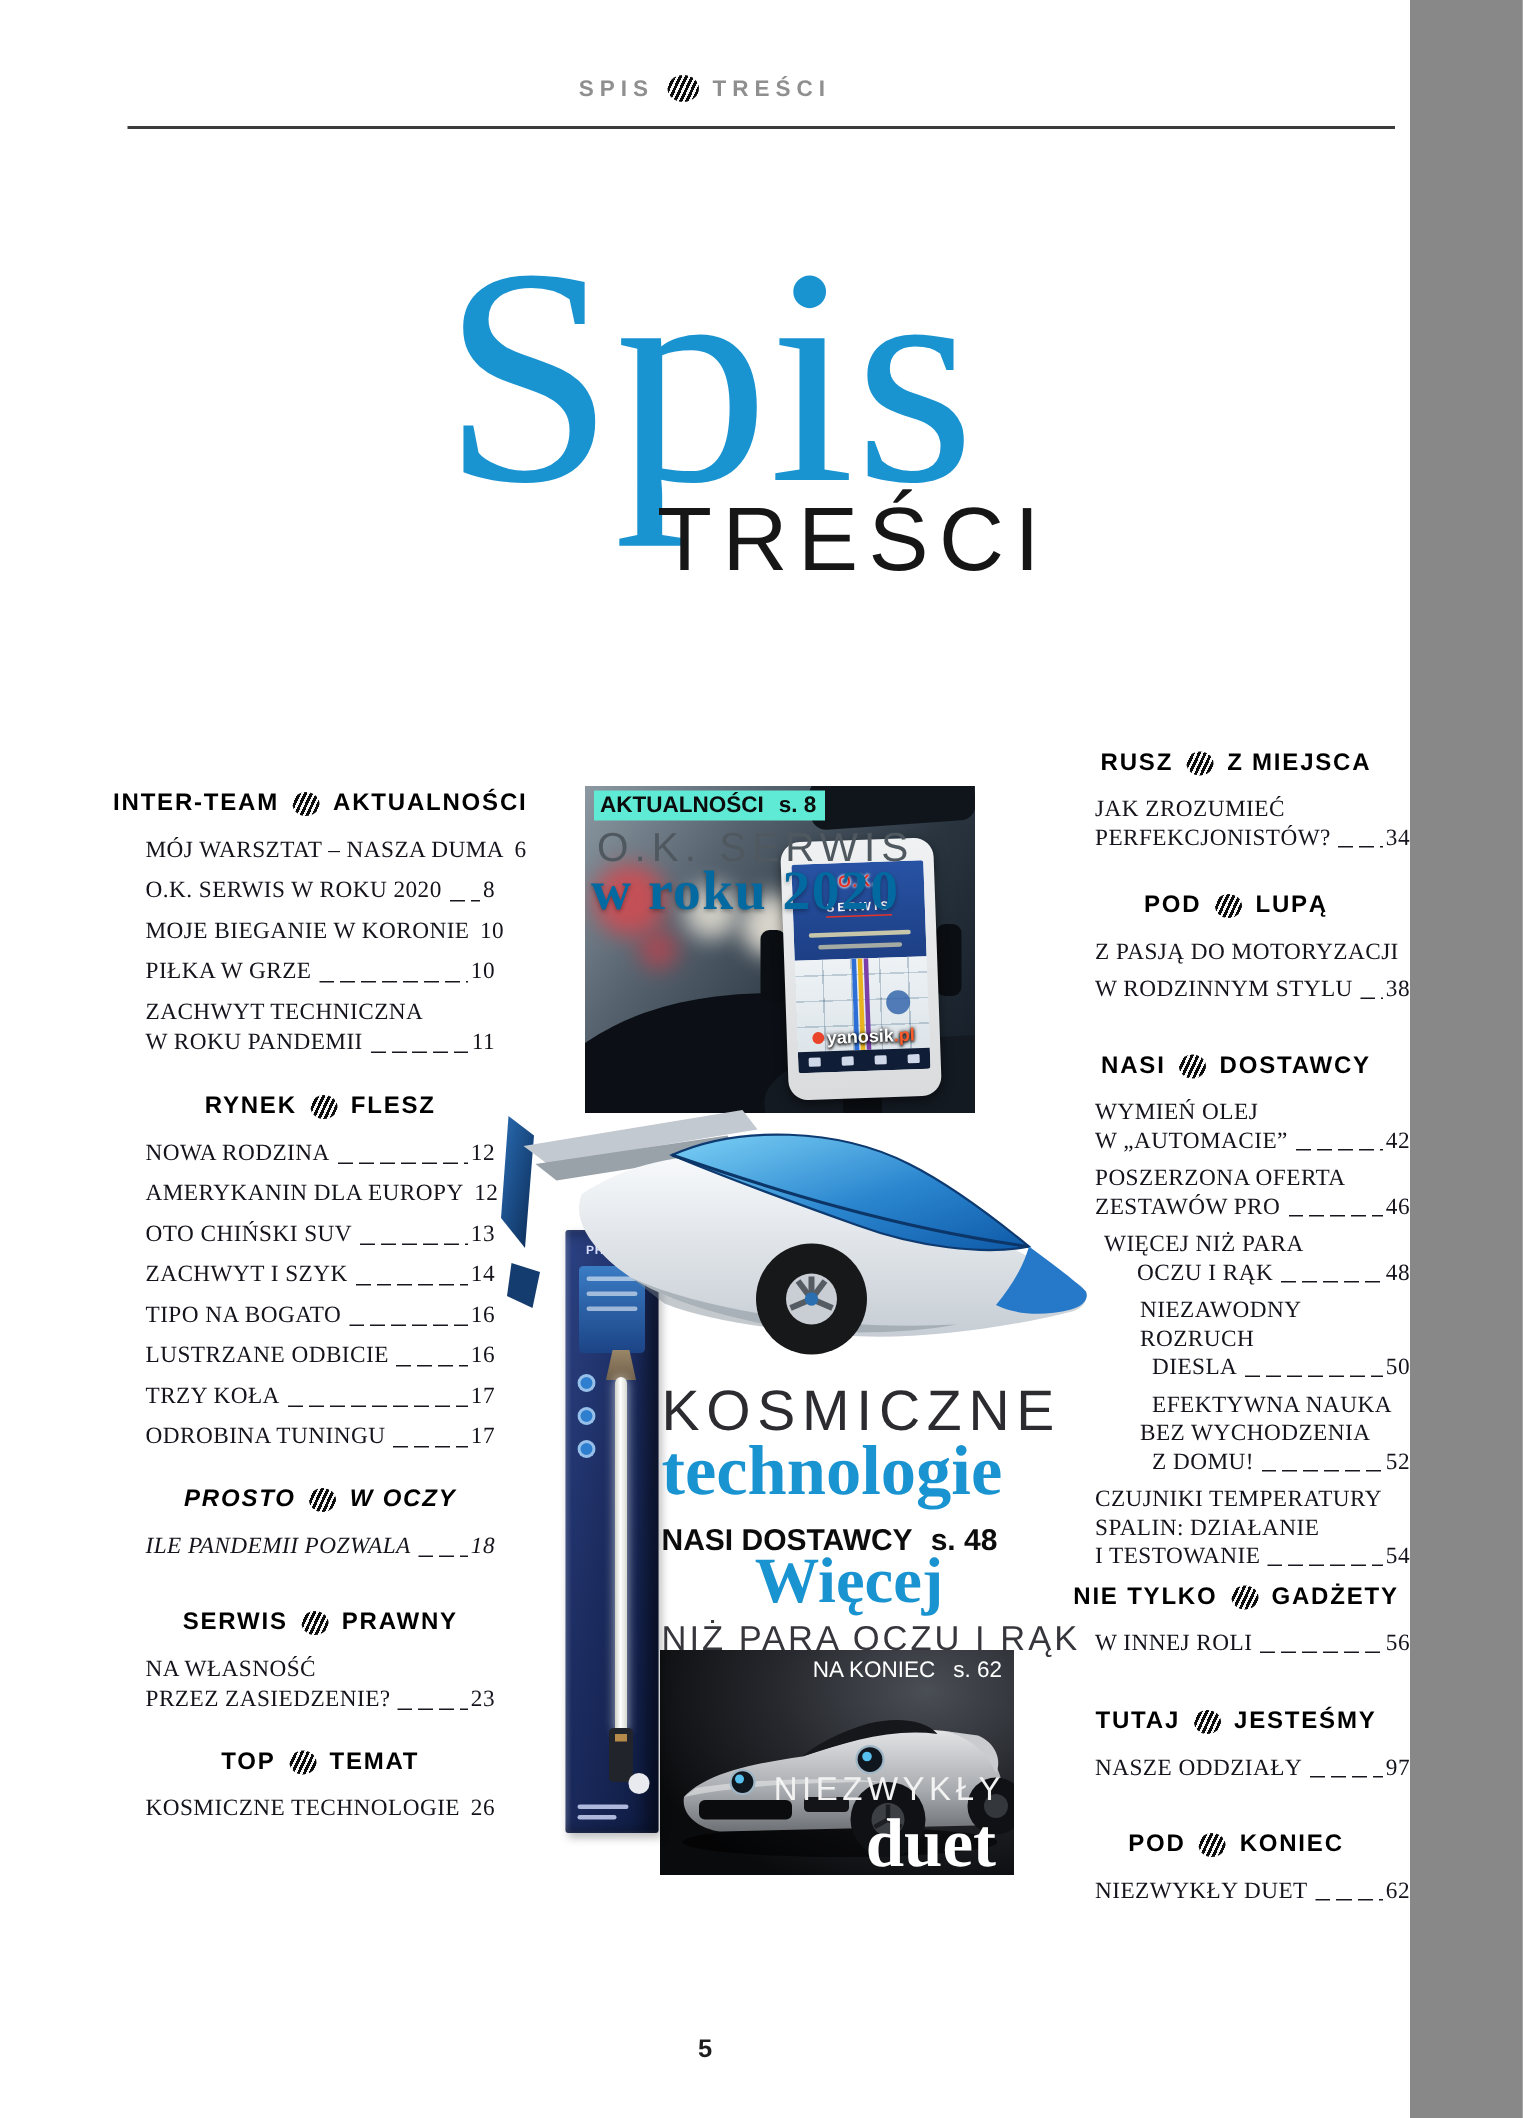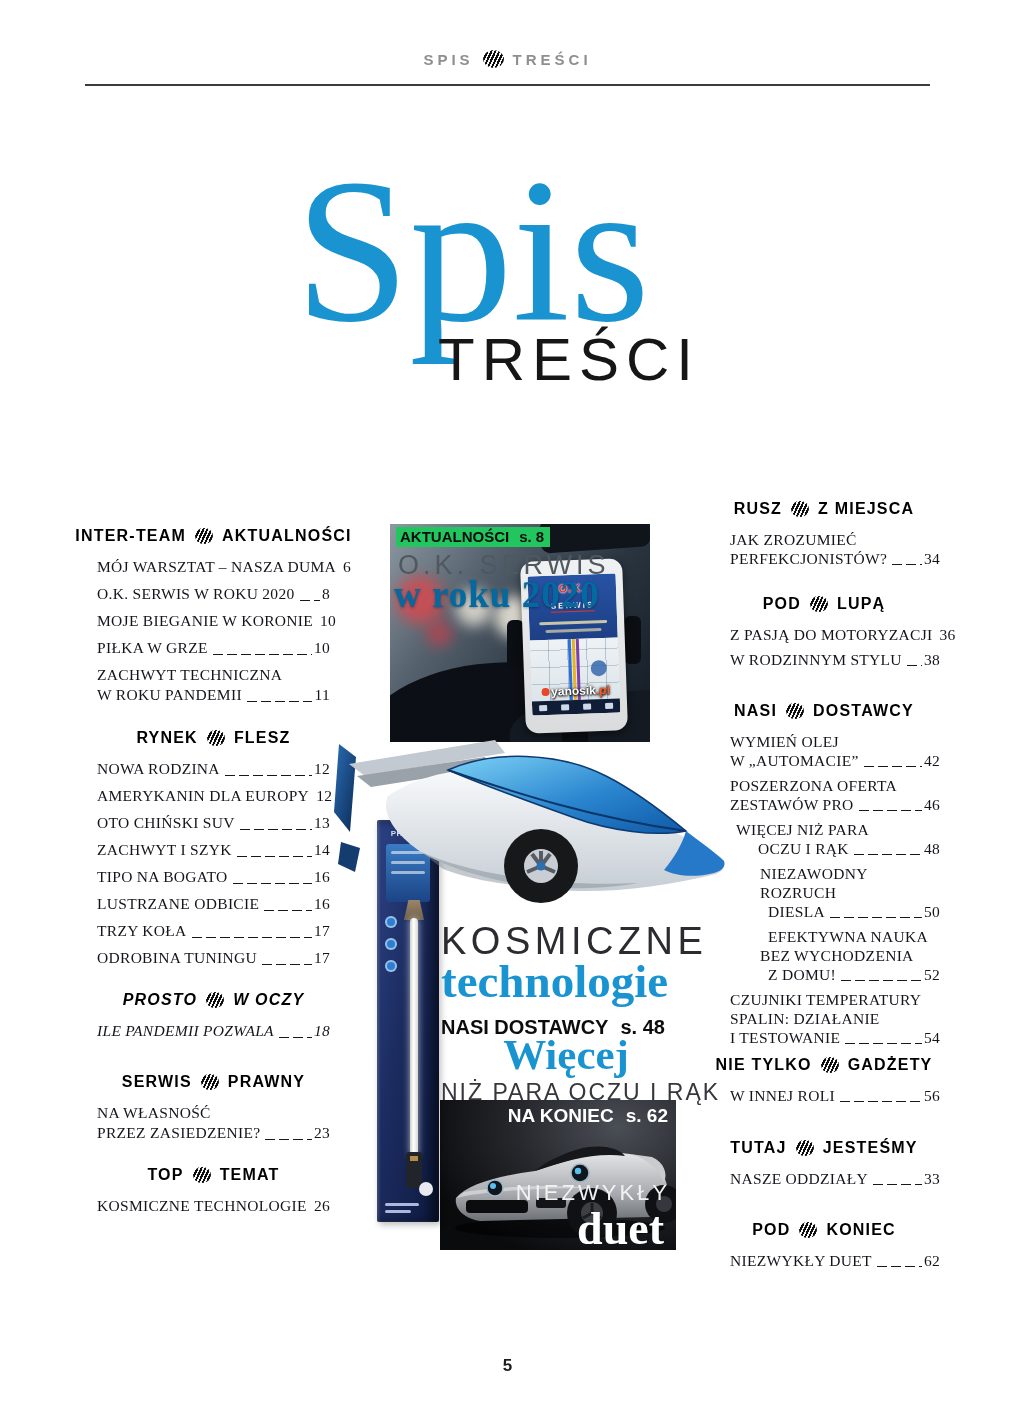--- a/index.html
+++ b/index.html
@@ -1,16 +1,16 @@
 <!DOCTYPE html>
 <html><head>
 <meta charset="utf-8">
 <style>
   html,body{margin:0;padding:0;background:#888;}
-  #page{position:relative;width:1015px;height:1412px;background:#ffffff;overflow:hidden;
+  #page{position:relative;width:940px;height:1412px;background:#ffffff;overflow:hidden;
         font-family:"Liberation Serif",serif;}
 
   
   #top-header{position:absolute;top:50px;left:0;width:100%;display:flex;justify-content:center;
               align-items:center;font-family:"Liberation Sans",sans-serif;font-weight:bold;
               font-size:15px;color:#8f8f8f;letter-spacing:4px;}
   #top-rule{position:absolute;top:84px;left:85px;width:845px;height:2px;background:#3c3c3c;}
 
   .logo-icon{display:inline-block;width:18px;height:16px;border-radius:50%;
              background:repeating-linear-gradient(115deg,#0d0d0d 0 2px,#f7f7f7 2px 3.6px);
@@ -75,21 +75,21 @@
            text-shadow:0 1px 2px #000,0 0 3px #000;}
   #yanosik .dot{display:inline-block;width:8px;height:8px;border-radius:50%;background:#e8452a;margin-right:2px;}
   #yanosik .pl{color:#ff5a2a;}
   #phone .scr-bar{position:absolute;left:0;right:0;bottom:0;height:14px;background:#101d36;
                   display:flex;justify-content:space-around;align-items:center;}
   #phone .scr-bar i{width:8px;height:6px;background:#cfd8e8;border-radius:1px;}
   .claw{position:absolute;width:17px;height:48px;background:#0b0e12;border-radius:6px;}
   #claw-l{left:117px;top:96px;}
   #claw-r{left:234px;top:92px;}
   #claw-b{left:172px;top:204px;width:26px;height:16px;background:#0b0e12;position:absolute;border-radius:4px;}
-  #news-chip{position:absolute;left:396px;top:527px;background:#22c55e;padding:1px 6px 2px 4px;z-index:6;
+  #news-chip{position:absolute;left:396px;top:527px;background:#5eead4;padding:1px 6px 2px 4px;z-index:6;
              font-family:"Liberation Sans",sans-serif;font-weight:bold;font-size:15px;color:#0c0c0c;white-space:nowrap;}
   #news-chip .ref{margin-left:10px;}
   #news-line1{position:absolute;left:398px;top:550px;z-index:6;font-family:"Liberation Sans",sans-serif;
               font-size:27px;color:#50585f;letter-spacing:4px;white-space:nowrap;}
   #news-line2{position:absolute;left:394px;top:573px;z-index:6;font-family:"Liberation Serif",serif;
               font-weight:bold;font-size:37px;color:#0369a1;letter-spacing:1px;white-space:nowrap;
               text-shadow:0 1px 3px rgba(0,0,0,.35);}
 
   
   #flying-car{position:absolute;left:333px;top:724px;width:402px;height:190px;z-index:3;}
@@ -123,22 +123,22 @@
 
   
   #wiecej{position:absolute;left:441px;top:1033px;width:250px;text-align:center;z-index:6;
           font-family:"Liberation Serif",serif;font-weight:bold;font-size:43px;color:#1a93d1;line-height:1;}
   #niz-para{position:absolute;left:441px;top:1079px;z-index:6;font-family:"Liberation Sans",sans-serif;
             font-size:23px;letter-spacing:2px;color:#36363c;white-space:nowrap;}
 
   
   #ending-photo{position:absolute;left:440px;top:1100px;width:236px;height:150px;overflow:hidden;z-index:1;
                 background:radial-gradient(ellipse at 75% 18%,#4a4e55 0%,#26282d 40%,#0a0b0d 80%);}
-  #ending-label{position:absolute;right:8px;top:5px;font-family:"Liberation Sans",sans-serif;font-weight:bold;
-                font-size:19px;color:#fff;white-space:nowrap;}
+  #ending-label{position:absolute;right:8px;top:5px;font-family:"Liberation Sans",sans-serif;font-weight:normal;
+                font-size:15px;color:#fff;white-space:nowrap;}
   #ending-label .ref{margin-left:12px;}
   #ending-line1{position:absolute;right:6px;bottom:44px;font-family:"Liberation Sans",sans-serif;
                 font-size:22px;letter-spacing:3px;color:#f2f2f2;white-space:nowrap;}
   #ending-line2{position:absolute;right:12px;bottom:-2px;font-family:"Liberation Serif",serif;font-weight:bold;
                 font-size:46px;color:#fff;line-height:1;}
 
   
   #page-num{position:absolute;top:1356px;left:0;width:100%;text-align:center;
             font-family:"Liberation Sans",sans-serif;font-weight:bold;font-size:17px;color:#1d1d1d;}
 </style>
@@ -419,21 +419,21 @@
       <div class="toc-section" style="margin-top: 33px;">
         <div class="toc-heading">
           <span>TUTAJ</span>
           <span class="logo-icon"></span>
           <span>JESTEŚMY</span>
         </div>
         <div class="toc-item">
           <div class="toc-line">
             <span class="t">NASZE ODDZIAŁY</span>
             <span class="leader"></span>
-            <span class="pg">33</span>
+            <span class="pg">97</span>
           </div>
         </div>
       </div>
       <div class="toc-section" style="margin-top: 32px;">
         <div class="toc-heading">
           <span>POD</span>
           <span class="logo-icon"></span>
           <span>KONIEC</span>
         </div>
         <div class="toc-item">

